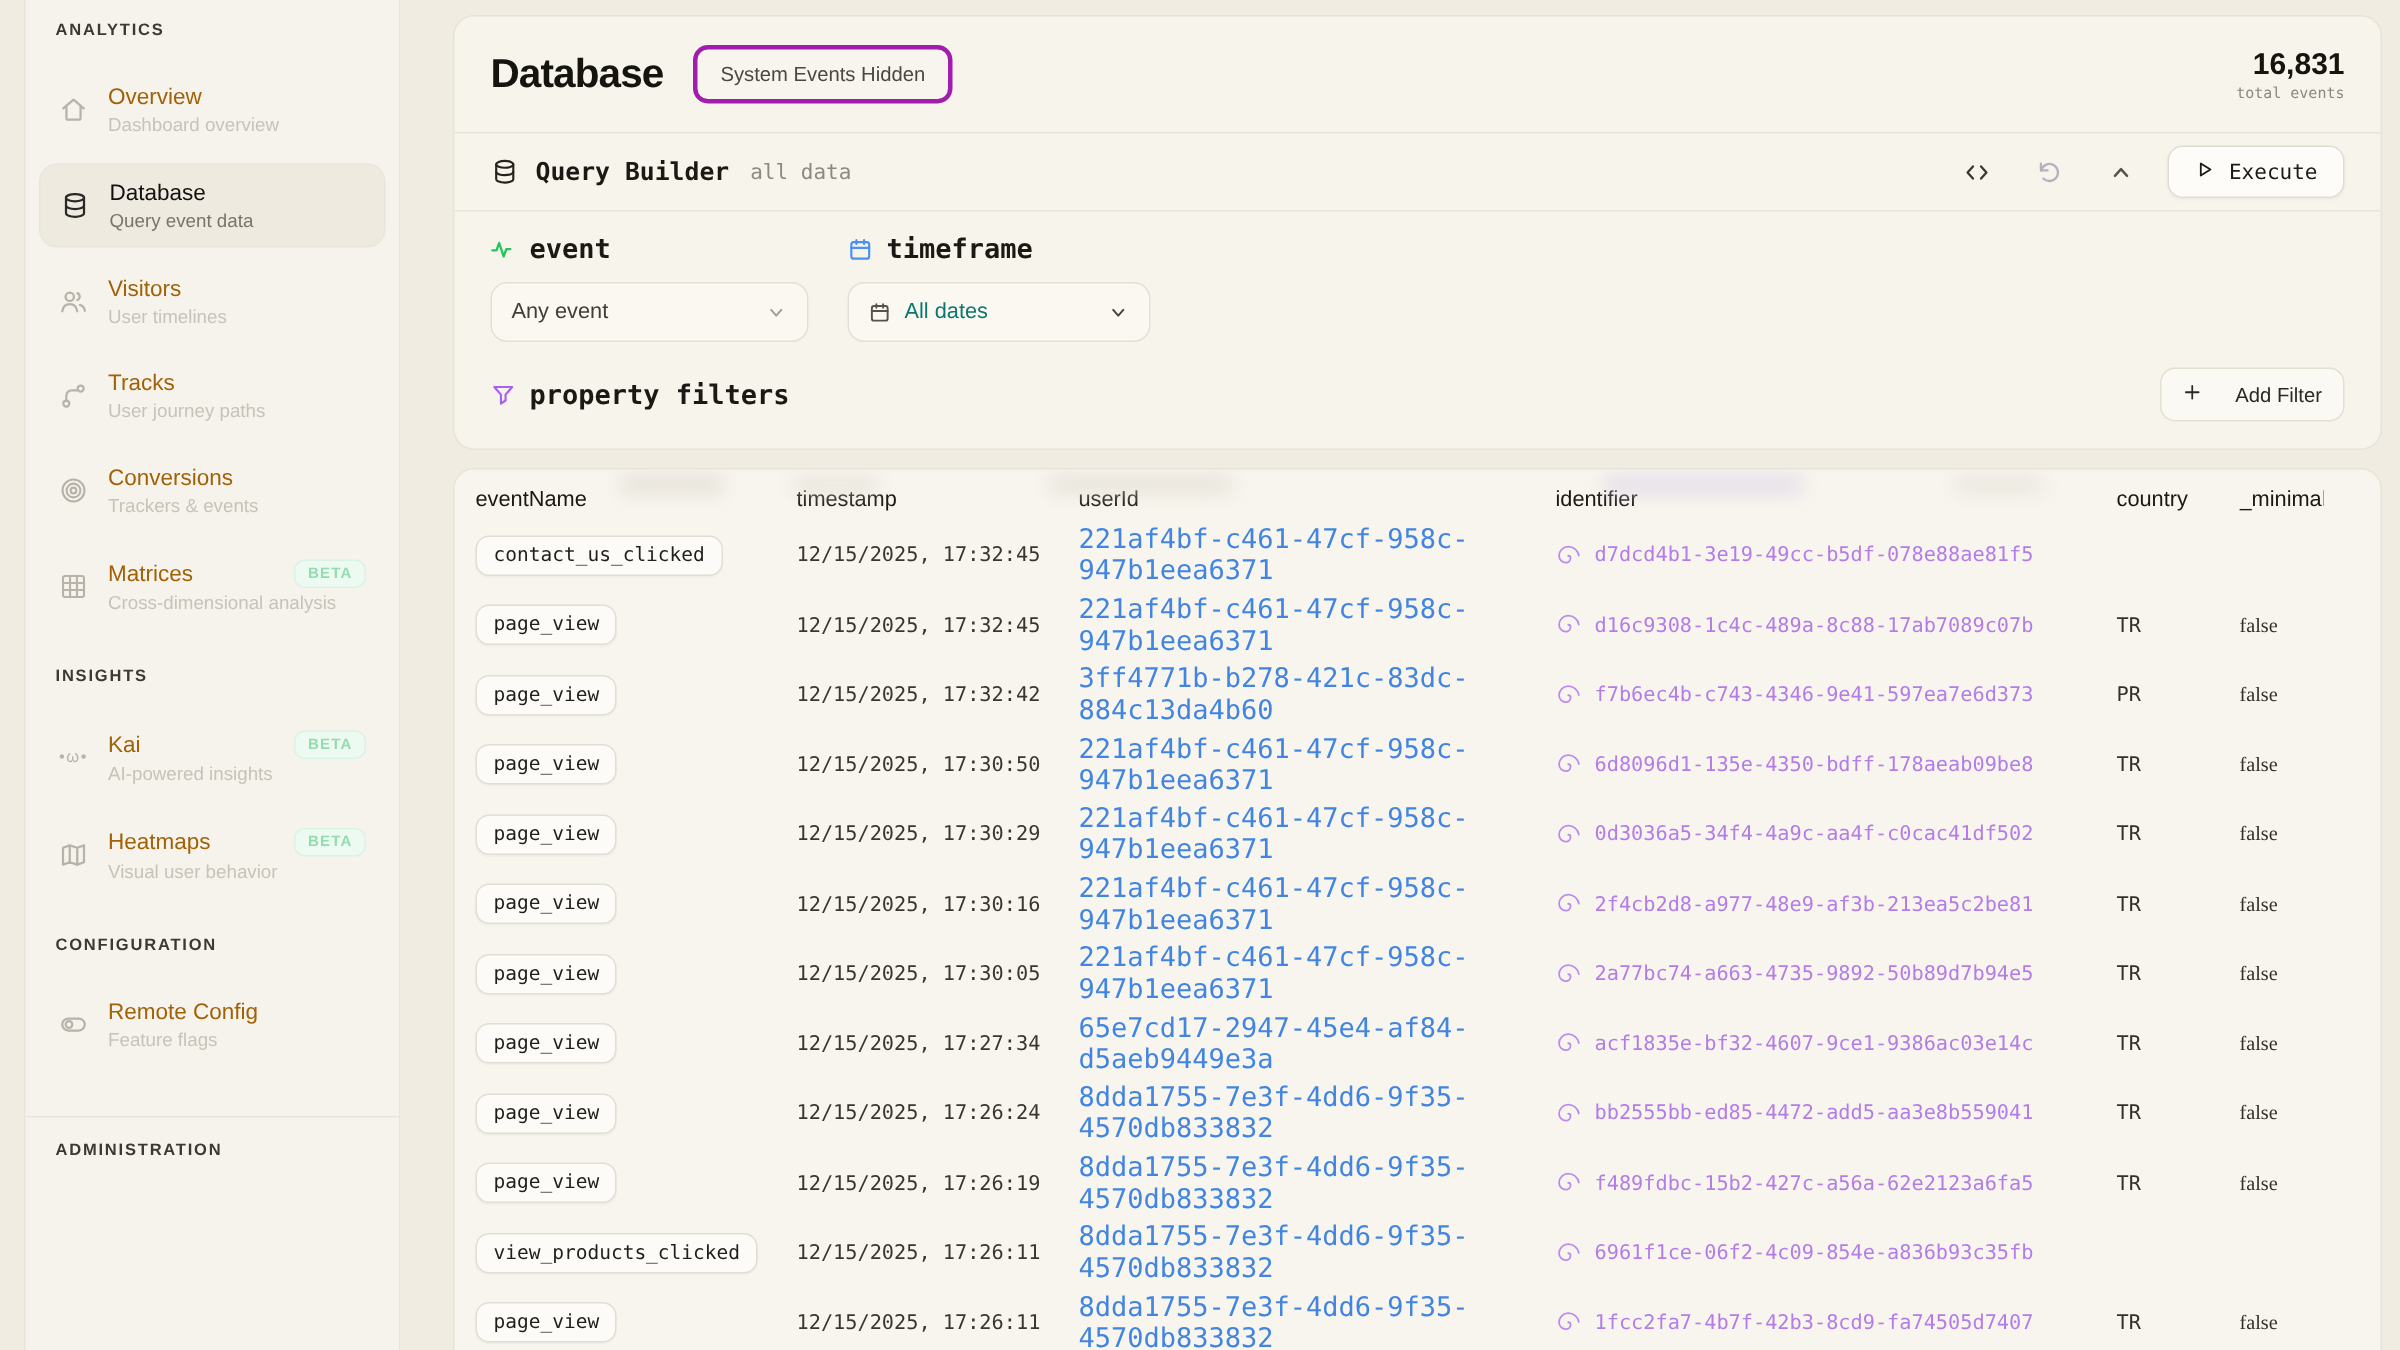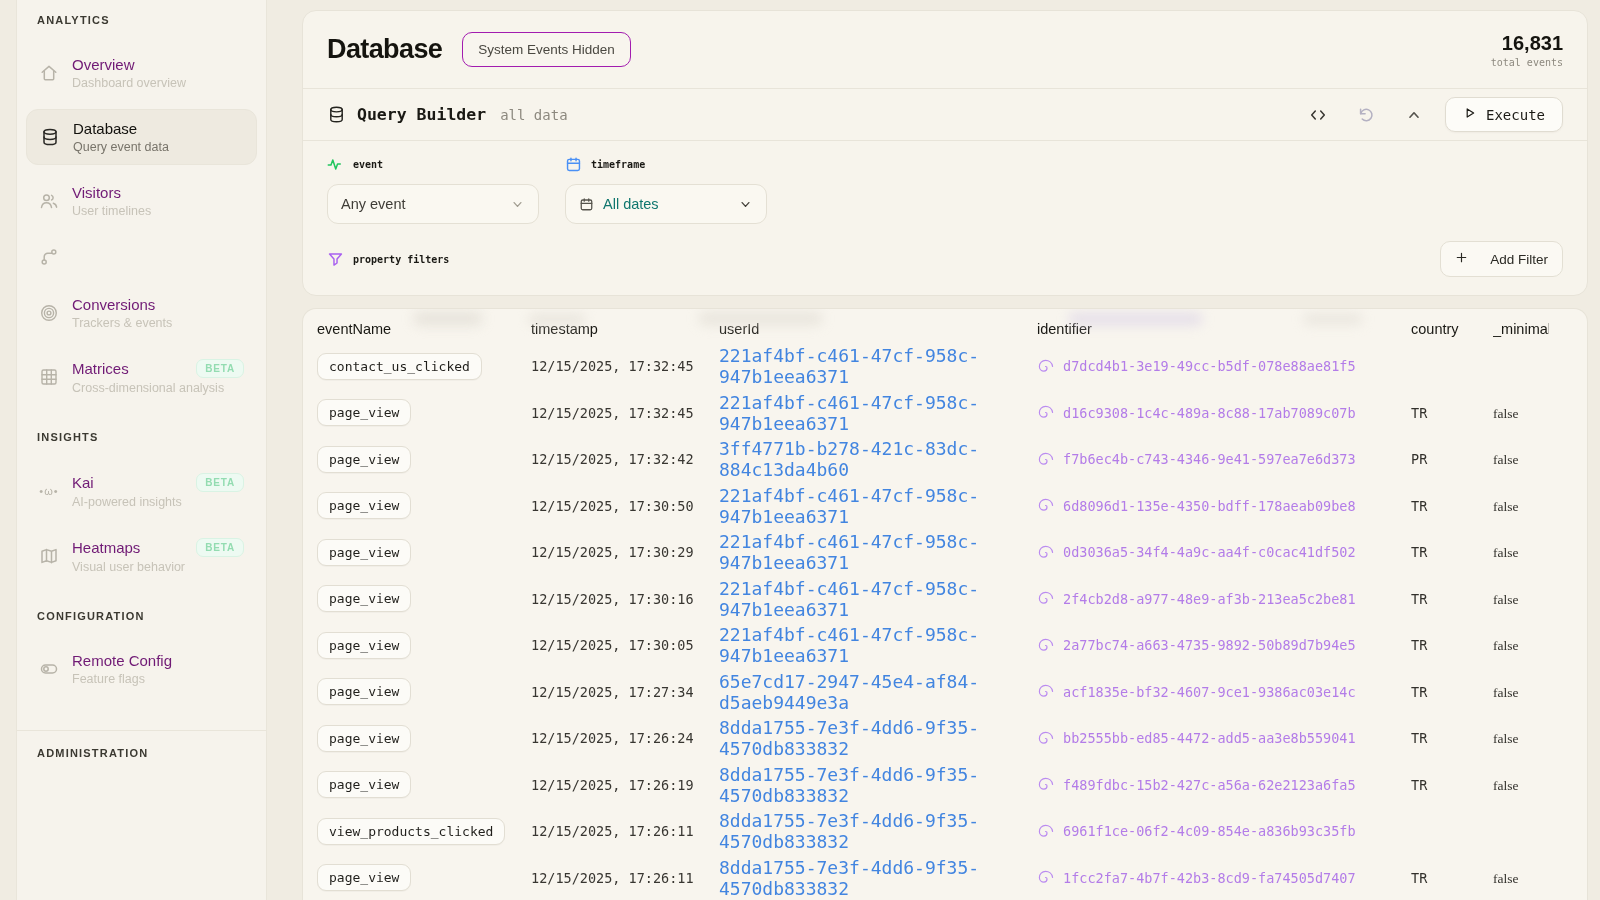--- a/index.html
+++ b/index.html
@@ -28,21 +28,21 @@
   .side-sec.with-divider { border-top:1px solid #e9e5da; padding-top:16px; margin-top:34px; }
   .nav-item {
     display:flex; gap:13px; align-items:center;
     margin:0 9px 9px; padding:10px 13px; border-radius:12px;
     cursor:pointer;
   }
   .nav-item .icn { flex:0 0 20px; width:20px; height:20px; color:#b7b3a8; }
   .nav-item .icn svg { width:20px; height:20px; display:block; }
   .nav-text { flex:1; min-width:0; }
   .nav-title-row { display:flex; align-items:center; }
-  .nav-title { font-size:15px; color:#701a75; }
+  .nav-title { font-size:15px; color:#a16207; }
   .nav-sub { font-size:12.5px; color:#c7c3b8; margin-top:3px; }
   .nav-item.active { background:#eeeae0; border:1px solid #e9e5da; }
   .nav-item.active .nav-title { color:#12110d; }
   .nav-item.active .nav-sub { color:#78746a; }
   .nav-item.active .icn { color:#2a2925; }
   .beta {
     margin-left:auto; font-size:10px; font-weight:700; letter-spacing:.8px;
     color:#93dcb1; background:#edfaf2; border:1px solid #d9f3e4;
     border-radius:7px; padding:3px 8px;
   }
@@ -55,21 +55,21 @@
     background:#f7f4ec; border:1px solid #e7e3d8; border-radius:14px;
     overflow:hidden;
   }
   .card-row1 {
     height:78px; display:flex; align-items:center; padding:0 24px;
     border-bottom:1px solid #e8e4d9;
   }
   .page-title { font-size:27px; font-weight:700; letter-spacing:-.6px; color:#15140f; }
   .sys-events-btn {
     margin-left:20px; font-size:13.5px; color:#4a4841;
-    border:1px solid #a21caf; border-radius:10px; background:#f8f5ee;
+    border:3px solid #a21caf; border-radius:10px; background:#f8f5ee;
     padding:9px 15px; cursor:pointer;
   }
   .totals { margin-left:auto; text-align:right; }
   .totals-value { font-size:20px; font-weight:800; color:#15140f; }
   .totals-label { font-size:10px; color:#8d897f; margin-top:2px; }
 
   .card-row2 {
     height:52px; display:flex; align-items:center; padding:0 24px;
     border-bottom:1px solid #e8e4d9;
   }
@@ -93,21 +93,21 @@
   }
   .execute-btn svg { width:14px; height:14px; color:#1c1b16; }
   .execute-label { font-size:14px; color:#1c1b16; }
 
   .filter-area { padding:15px 24px 18px; }
   .filter-groups { display:flex; gap:26px; }
   .fgroup { }
   .fgroup-label { display:flex; align-items:center; gap:9px; margin-bottom:11px; }
   .fgroup-label .icn, .prop-label .icn { width:17px; height:17px; }
   .fgroup-label .icn svg, .prop-label .icn svg { width:17px; height:17px; display:block; }
-  .flabel-text { font-size:10px; font-weight:700; color:#1a1914; }
+  .flabel-text { font-size:18px; font-weight:700; color:#1a1914; }
   .dropdown {
     display:flex; align-items:center; height:40px; border-radius:11px;
     background:#faf8f1; border:1px solid #e4e0d4; padding:0 13px; cursor:pointer;
   }
   .dd-event { width:212px; }
   .dd-time { width:202px; }
   .dd-value { font-size:14.5px; color:#3f3d37; }
   .dd-value.dark { color:#0f766e; }
   .dd-chevron { margin-left:auto; width:15px; height:15px; color:#a39f93; }
   .dd-chevron.dark { color:#45433c; }
@@ -210,20 +210,26 @@
         </div>
       </div>
       <div class="nav-item">
         <span class="icn">
           <svg viewBox="0 0 20 20" fill="none" stroke="currentColor" stroke-width="1.5" stroke-linecap="round" stroke-linejoin="round">
             <circle cx="5.2" cy="15" r="2"></circle>
             <circle cx="14.8" cy="5" r="2"></circle>
             <path d="M5.2 13V9.8a3.6 3.6 0 0 1 3.6-3.6h4"></path>
           </svg>
         </span>
+        <div class="nav-text">
+          <div class="nav-title-row">
+            <span class="nav-title">Tracks</span>
+          </div>
+          <div class="nav-sub">User journey paths</div>
+        </div>
       </div>
       <div class="nav-item">
         <span class="icn">
           <svg viewBox="0 0 20 20" fill="none" stroke="currentColor" stroke-width="1.4" stroke-linecap="round">
             <circle cx="10" cy="10" r="7.3"></circle>
             <circle cx="10" cy="10" r="4.6"></circle>
             <circle cx="10" cy="10" r="1.9"></circle>
           </svg>
         </span>
         <div class="nav-text">

